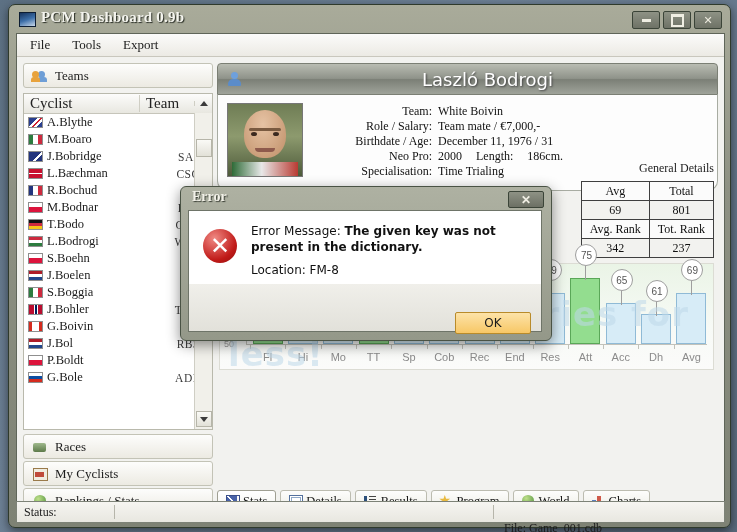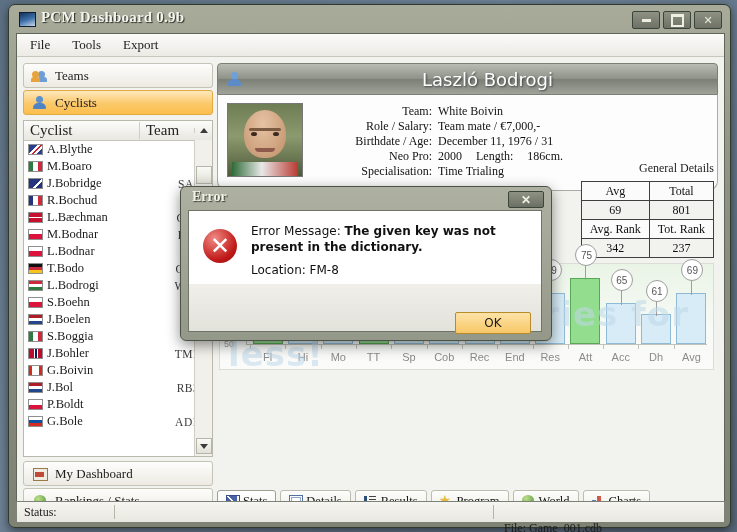--- a/index.html
+++ b/index.html
@@ -235,24 +235,20 @@
       </div>
 
       <div id="bodyrow">
 
         <div id="sidebar">
 
           <div class="navbtn">
             <span class="navico ico-teams"></span>
             <span>Teams</span>
           </div>
-          <div class="navbtn sel">
-            <span class="navico ico-cyc"></span>
-            <span>Cyclists</span>
-          </div>
 
           <div id="listpane">
             <div id="listhead">
               <div class="c1">Cyclist</div>
               <div class="c2">Team</div>
               <div class="sb">
                 <span class="arrowup"></span>
               </div>
             </div>
             <div id="listbody">
@@ -272,45 +268,38 @@
                 </div>
                 <div class="lrow">
                   <div class="nm">
                     <span class="flag" style="background: linear-gradient(135deg, rgb(35, 53, 126) 0px, rgb(35, 53, 126) 55%, rgb(255, 255, 255) 55%, rgb(255, 255, 255) 70%, rgb(35, 53, 126) 70%);"></span>
                     <span>J.Bobridge</span>
                   </div>
                   <div class="tm">SAI</div>
                 </div>
                 <div class="lrow">
                   <div class="nm">
+                    <span class="flag" style="background: linear-gradient(rgb(200, 16, 46) 0px, rgb(200, 16, 46) 40%, rgb(255, 255, 255) 40%, rgb(255, 255, 255) 58%, rgb(200, 16, 46) 58%);"></span>
+                    <span>L.Bæchman</span>
+                  </div>
+                  <div class="tm">CSC</div>
+                </div>
+                <div class="lrow">
+                  <div class="nm">
                     <span class="flag" style="background: linear-gradient(90deg, rgb(35, 53, 126) 0px, rgb(35, 53, 126) 33%, rgb(255, 255, 255) 33%, rgb(255, 255, 255) 66%, rgb(205, 42, 62) 66%);"></span>
                     <span>R.Bochud</span>
                   </div>
                   <div class="tm"></div>
                 </div>
                 <div class="lrow">
                   <div class="nm">
-                    <span class="flag" style="background: linear-gradient(rgb(200, 16, 46) 0px, rgb(200, 16, 46) 40%, rgb(255, 255, 255) 40%, rgb(255, 255, 255) 58%, rgb(200, 16, 46) 58%);"></span>
-                    <span>L.Bæchman</span>
-                  </div>
-                  <div class="tm">CSC</div>
-                </div>
-                <div class="lrow">
-                  <div class="nm">
                     <span class="flag" style="background: linear-gradient(rgb(255, 255, 255) 0px, rgb(255, 255, 255) 50%, rgb(220, 20, 60) 50%);"></span>
                     <span>M.Bodnar</span>
                   </div>
                   <div class="tm">LIQ</div>
-                </div>
-                <div class="lrow">
-                  <div class="nm">
-                    <span class="flag" style="background: linear-gradient(rgb(255, 255, 255) 0px, rgb(255, 255, 255) 50%, rgb(220, 20, 60) 50%);"></span>
-                    <span>L.Bodnar</span>
-                  </div>
-                  <div class="tm"></div>
                 </div>
                 <div class="lrow">
                   <div class="nm">
                     <span class="flag" style="background: linear-gradient(rgb(17, 17, 17) 0px, rgb(17, 17, 17) 33%, rgb(205, 42, 62) 33%, rgb(205, 42, 62) 66%, rgb(245, 197, 24) 66%);"></span>
                     <span>T.Bodo</span>
                   </div>
                   <div class="tm">CCD</div>
                 </div>
                 <div class="lrow">
                   <div class="nm">
@@ -378,22 +367,26 @@
               </div>
             <div id="listscroll">
               <div id="listthumb"></div>
               <div id="listdown">
                 <span class="arrowdn"></span>
               </div>
             </div>
           </div>
 
           <div class="navbtn">
+            <span class="navico ico-races"></span>
+            <span>Races</span>
+          </div>
+          <div class="navbtn">
             <span class="navico ico-my"></span>
-            <span>My Dashboard</span>
+            <span>My Cyclists</span>
           </div>
           <div class="navbtn">
             <span class="navico ico-rank"></span>
             <span>Rankings / Stats</span>
           </div>
         </div>
 
         <div id="content">
 
           <div id="headerbar">

